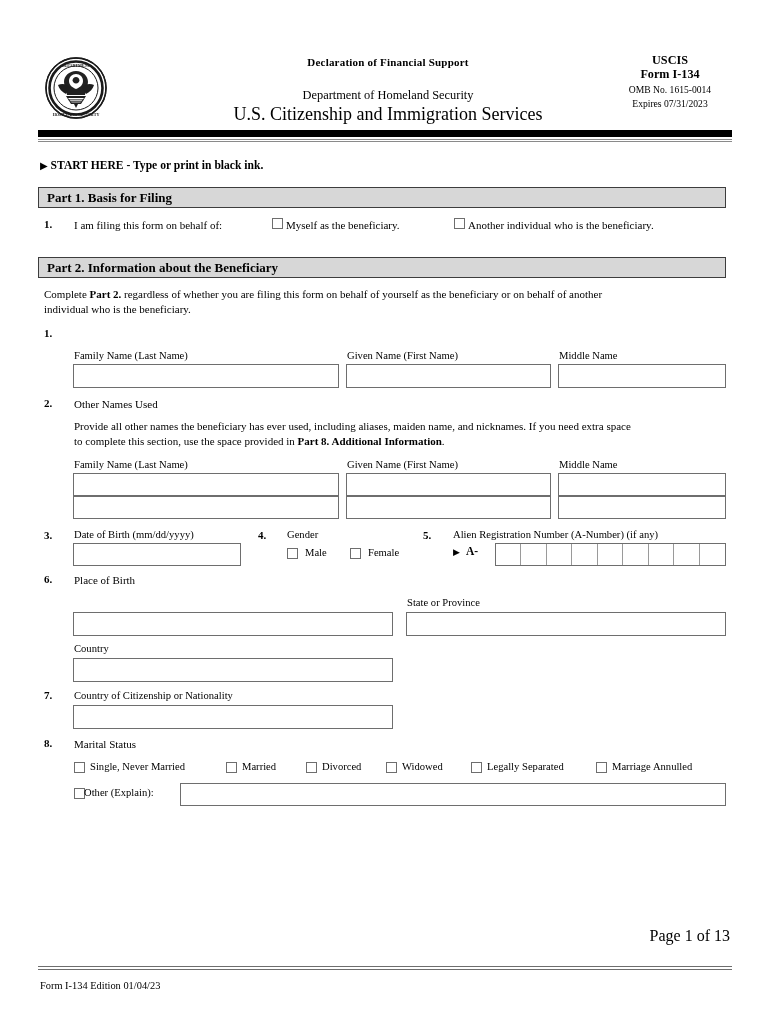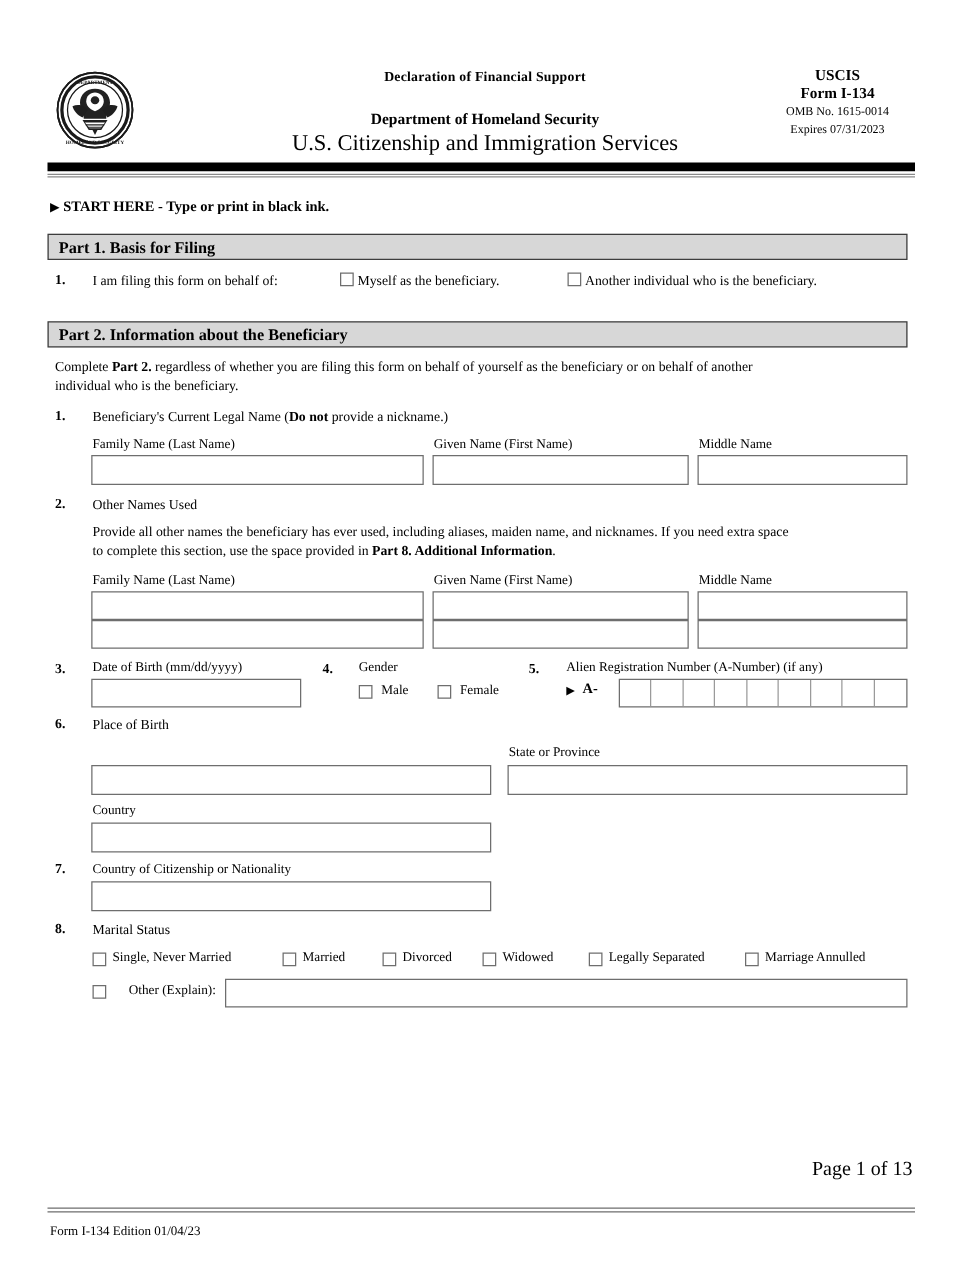--- a/index.html
+++ b/index.html
@@ -46,21 +46,21 @@
     text-align: center;
   }
   .title-main {
     font-size: 11px;
     font-weight: bold;
     letter-spacing: 0.2px;
     line-height: 20px;
   }
   .title-dhs {
     font-size: 12.4px;
-    font-weight: bold;
+    font-weight: normal;
     margin-top: 15px;
     line-height: 16px;
   }
   .title-uscis {
     font-size: 18px;
     margin-top: 3px;
     line-height: 16px;
   }
   .header-right {
     position: absolute;
@@ -279,23 +279,20 @@
   <div class="part-bar" style="top:257px;">
     <span>Part 2.  Information about the Beneficiary</span>
   </div>
 
   <div class="txt" style="left:44px; top:287px; width:690px;">
     <span>Complete </span><span class="b">Part 2.</span><span> regardless of whether you are filing this form on behalf of yourself as the beneficiary or on behalf of another</span><br>
     <span>individual who is the beneficiary.</span>
   </div>
 
   <div class="num" style="left:44px; top:327px;">1.</div>
-  <div class="txt" style="left:74px; top:327px;">
-    <span>Beneficiary's Current Legal Name (</span><span class="b">Do not</span><span> provide a nickname.)</span>
-  </div>
 
   <div class="lbl" style="left:74px; top:350px;">Family Name (Last Name)</div>
   <div class="lbl" style="left:347px; top:350px;">Given Name (First Name)</div>
   <div class="lbl" style="left:559px; top:350px;">Middle Name</div>
 
   <div class="field" style="left:73px; top:364px; width:266px; height:24px;"></div>
   <div class="field" style="left:346px; top:364px; width:205px; height:24px;"></div>
   <div class="field" style="left:558px; top:364px; width:168px; height:24px;"></div>
 
   <div class="num" style="left:44px; top:397px;">2.</div>
@@ -372,21 +369,21 @@
       <div class="lbl" style="left: 322px; top: 761px;">Divorced</div>
       <div class="cb" style="left: 386px; top: 762px;"></div>
       <div class="lbl" style="left: 402px; top: 761px;">Widowed</div>
       <div class="cb" style="left: 471px; top: 762px;"></div>
       <div class="lbl" style="left: 487px; top: 761px;">Legally Separated</div>
       <div class="cb" style="left: 596px; top: 762px;"></div>
       <div class="lbl" style="left: 612px; top: 761px;">Marriage Annulled</div>
     </div>
 
   <div class="cb" style="left:74px; top:788px;"></div>
-  <div class="lbl" style="left:103px; top:787px;">Other (Explain):</div>
+  <div class="lbl" style="left:84px; top:787px;">Other (Explain):</div>
   <div class="field" style="left:180px; top:783px; width:546px; height:23px;"></div>
 
   <div class="foot-rule1"></div>
   <div class="foot-rule2"></div>
   <div class="foot-left">Form I-134   Edition  01/04/23</div>
   <div class="foot-right">Page 1 of 13</div>
 
 </div>
 
 </body></html>

